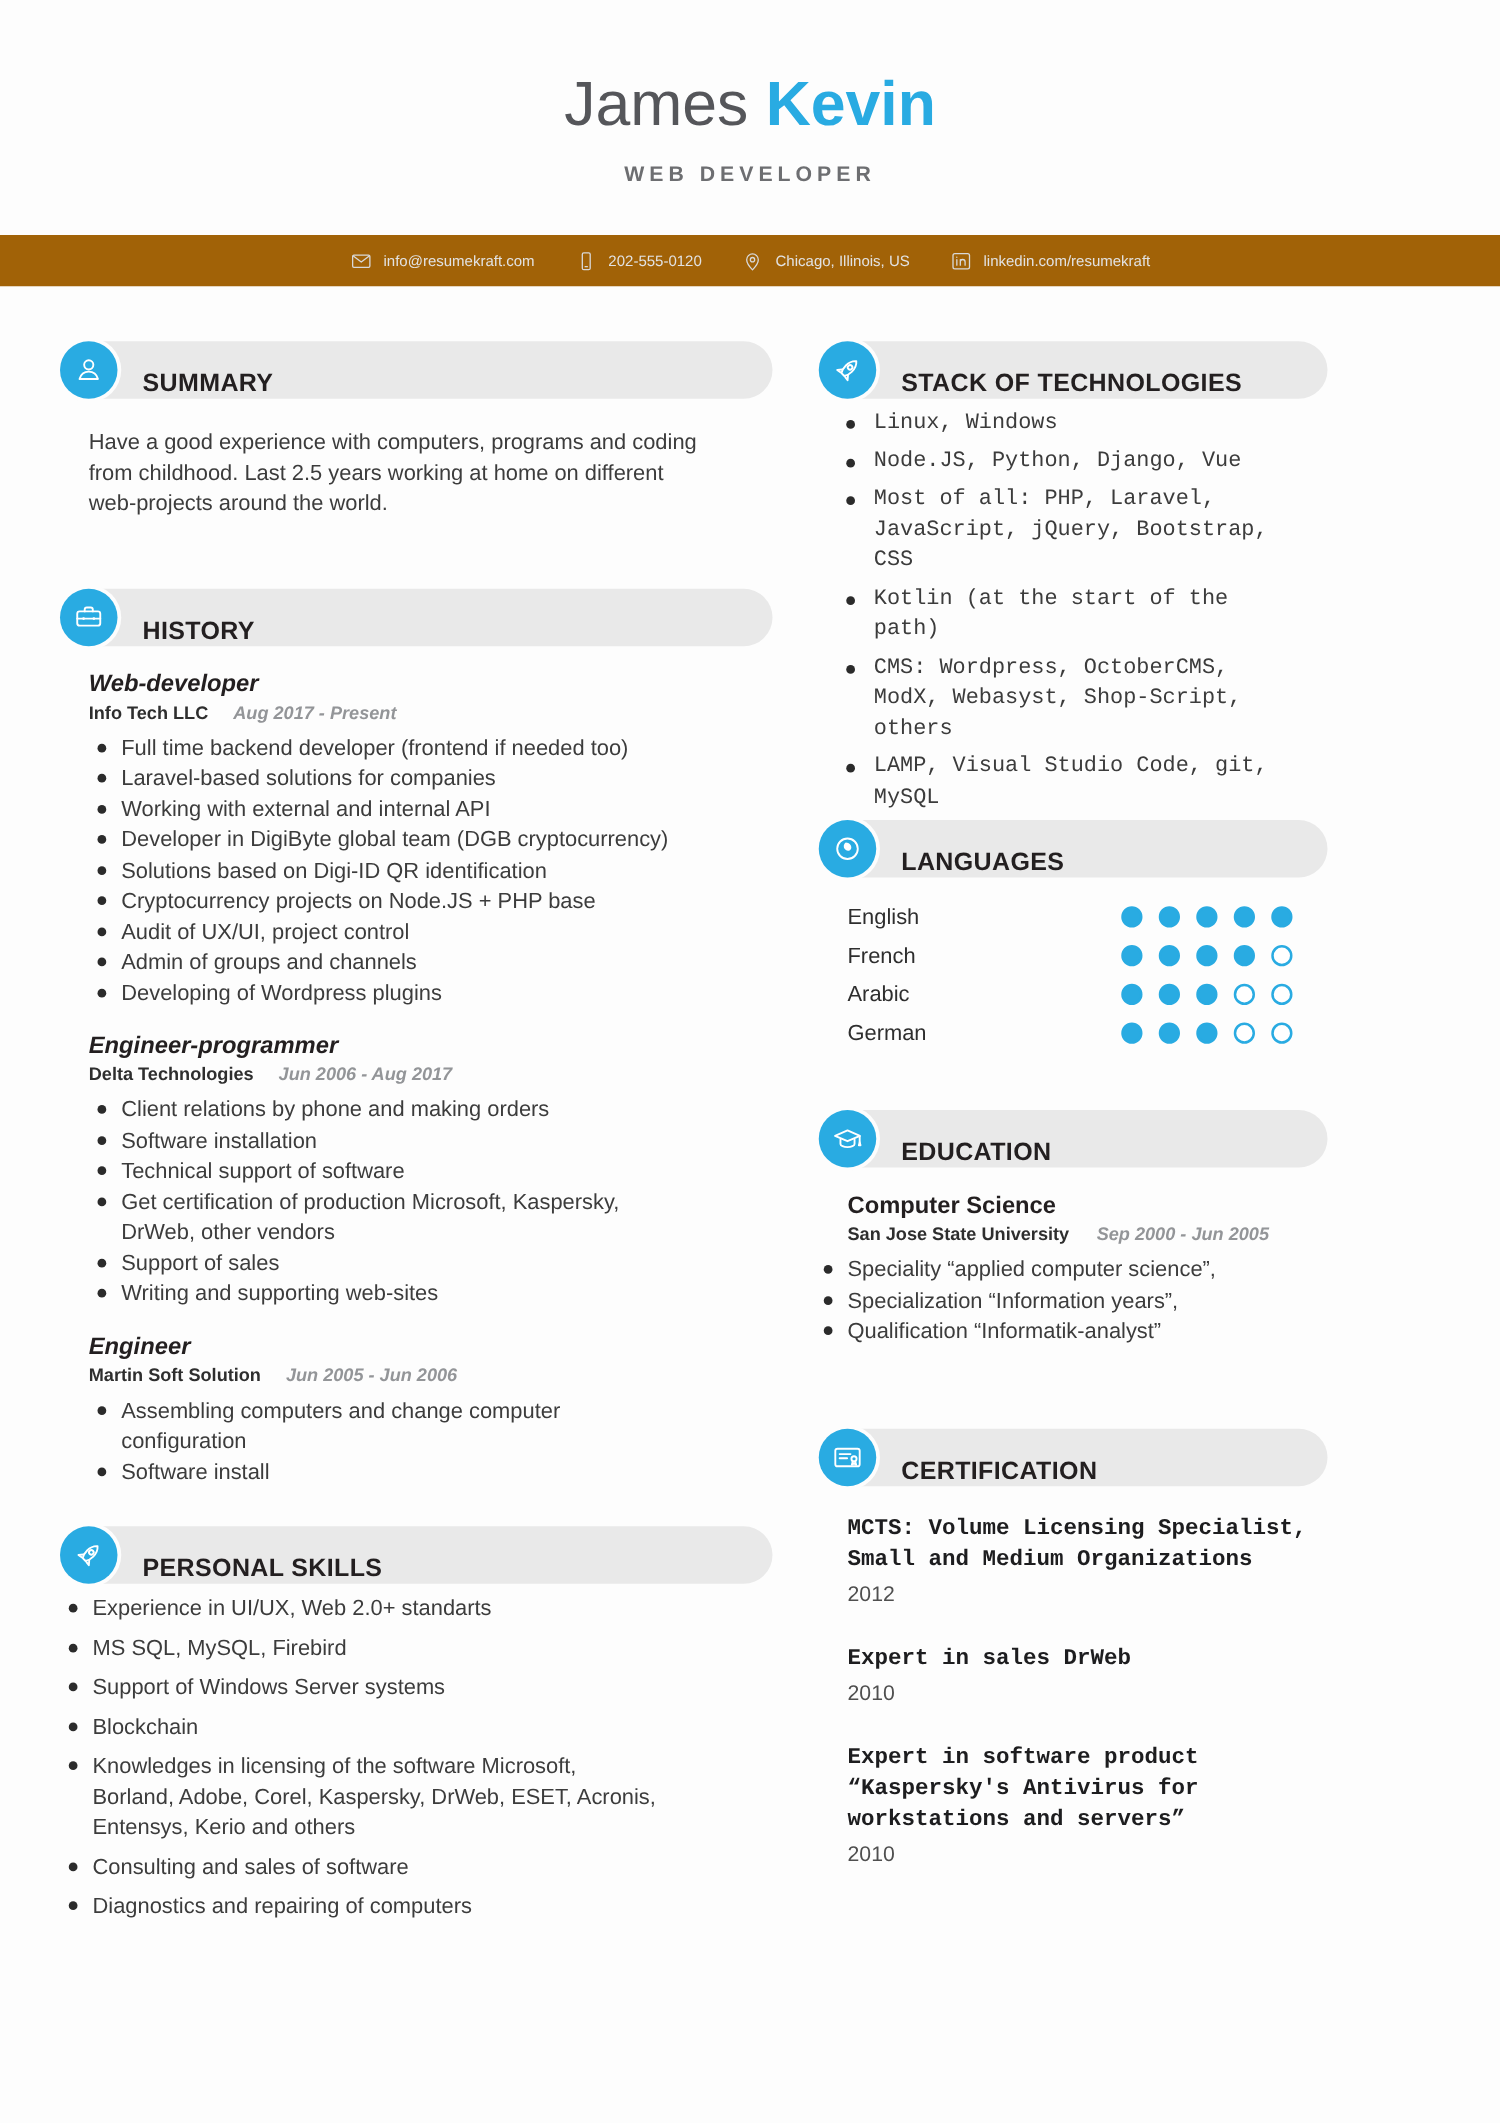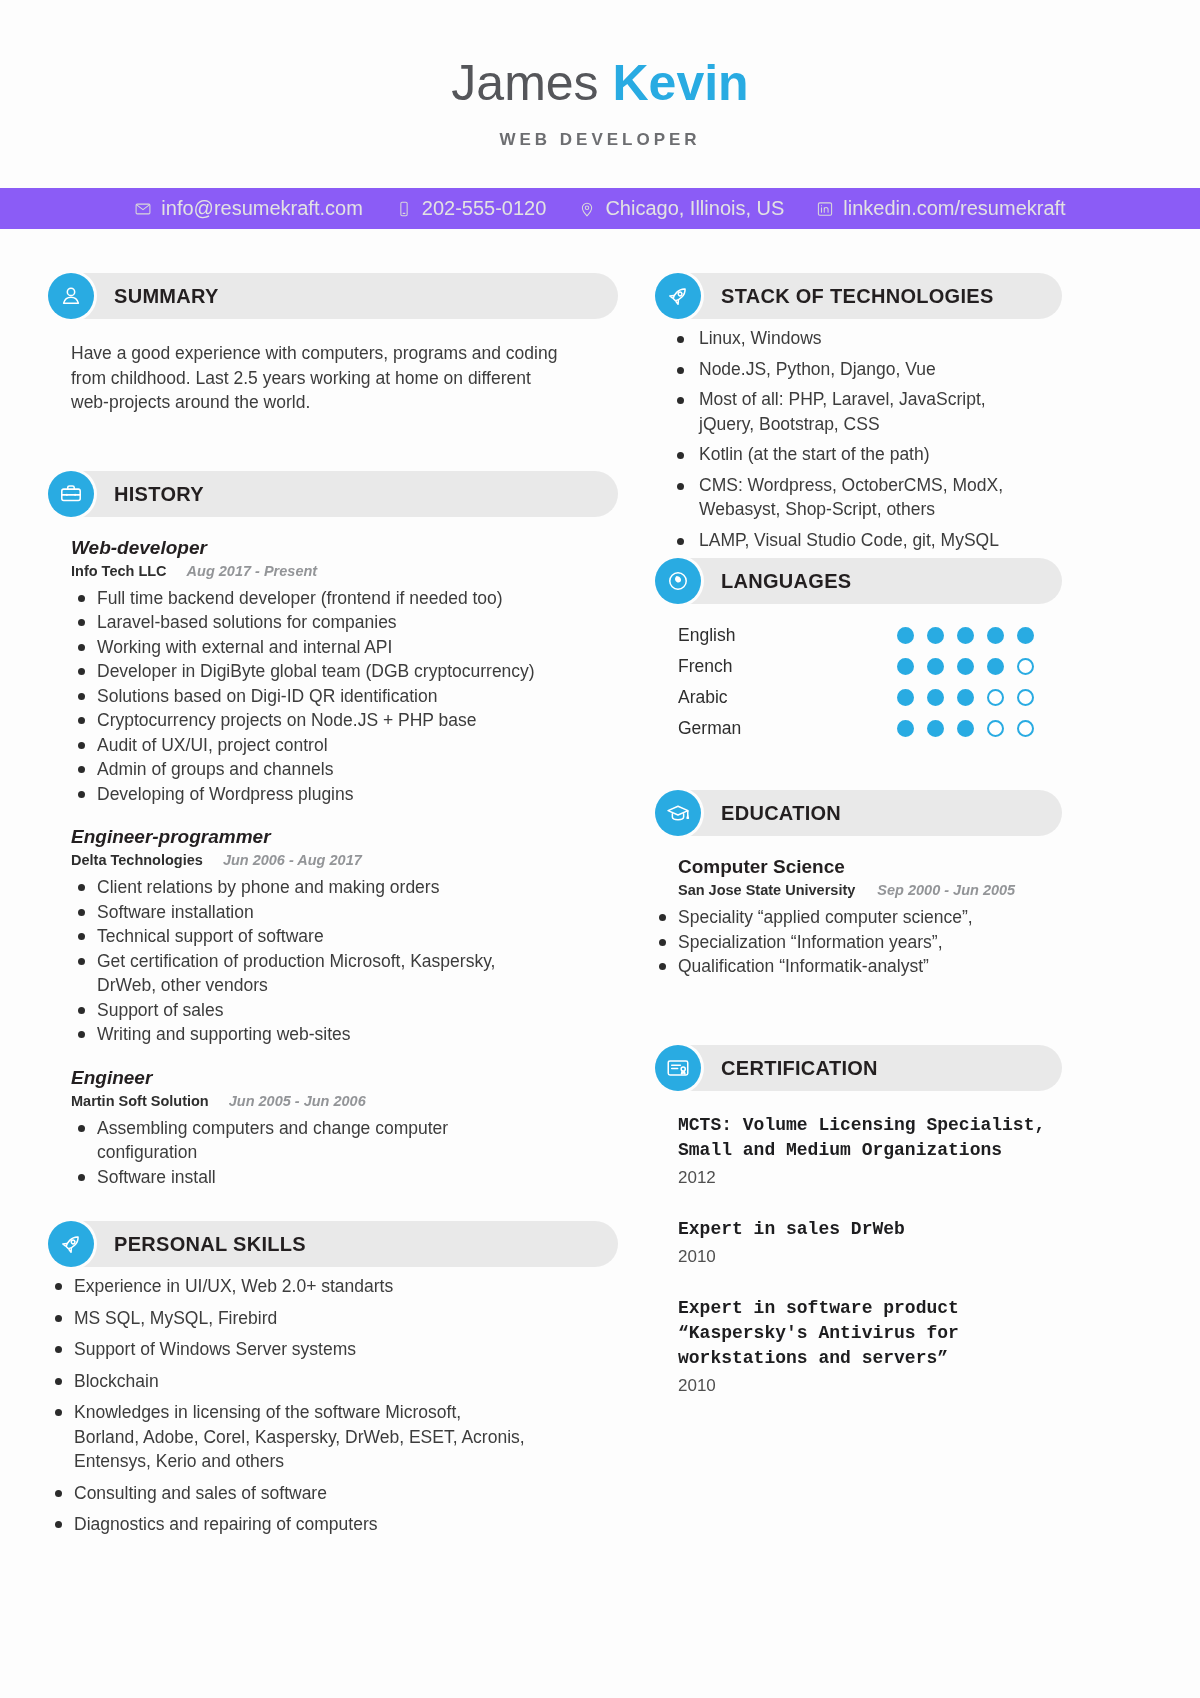--- a/index.html
+++ b/index.html
@@ -9,61 +9,61 @@
     background:#fdfdfd; color:#3c3c3c;
     font-family:"Liberation Sans", sans-serif;
   }
   
   .name { text-align:center; margin-top:54px; font-size:50px; color:#55565a; }
   .name .first { font-weight:400; }
   .name .last  { font-weight:700; color:#29abe2; }
   .role { text-align:center; margin-top:18px; font-size:17px; font-weight:700;
           letter-spacing:4px; color:#6d6e71; }
   
-  .contact-bar { margin-top:38px; height:41px; background:#8b5cf6;
+  .contact-bar { margin-top:38px; height:41px; background:#a16207;
      display:flex; align-items:center; justify-content:center; gap:32px;
-     color:#e2e2e2; font-size:20px; }
+     color:#e2e2e2; font-size:12px; }
   .contact-item { display:flex; align-items:center; gap:9px; }
   .contact-item svg { width:18px; height:18px; stroke:#d9d9d9; fill:none;
      stroke-width:1.4; stroke-linecap:round; stroke-linejoin:round; }
   
   .columns { display:flex; gap:37px; padding-left:48px; margin-top:44px; }
   .col-left  { width:570px; }
   .col-right { width:407px; }
   
   .sec-head { position:relative; height:46px; }
   .sec-bar  { position:absolute; left:23px; right:0; top:0; bottom:0;
       background:#e9e9e9; border-radius:0 23px 23px 0; }
   .sec-icon { position:absolute; left:0; top:0; width:46px; height:46px;
       border-radius:50%; background:#29abe2; box-shadow:0 0 0 3px #fdfdfd;
       display:flex; align-items:center; justify-content:center; z-index:1; }
   .sec-icon svg { width:26px; height:26px; stroke:#fff; fill:none;
       stroke-width:1.4; stroke-linecap:round; stroke-linejoin:round; }
-  .sec-title { position:absolute; left:66px; top:0; line-height:46px;
+  .sec-title { position:absolute; left:66px; top:11px; line-height:46px;
       font-size:20px; font-weight:700; color:#231f20; letter-spacing:.3px; }
   
   .summary-text { margin:22px 0 56px 23px; font-size:17.5px; line-height:24.5px;
       max-width:490px; }
   .job { margin:20px 0 0 23px; }
   .job-title { font-size:19px; font-weight:700; color:#231f20;font-style:italic; }
   .job-meta { margin-top:4px; font-size:14.5px; }
   .job-company { font-weight:700; color:#2e2e2e; }
   .job-dates { margin-left:20px; font-style:italic; font-weight:700; color:#939598; }
   ul.bullets { margin:7px 0 0 0; padding:0; list-style:none;
       font-size:17.5px; line-height:24.5px; }
   .bullets li { position:relative; padding-left:26px; max-width:470px; }
   .bullets li::before { content:""; position:absolute; left:7px; top:9px;
       width:7px; height:7px; border-radius:50%; background:#2b2b2b; }
   .history-jobs { margin-bottom:32px; }
   
   .skills-list { margin:20px 0 0 46px; }
   .skills-list li { margin-bottom:7px; max-width:480px; }
   
   .stack-list { margin:16px 0 44px 4px; line-height:25.5px; }
-  .stack-list li { margin-bottom:6px; padding-left:44px; max-width:365px; }
+  .stack-list li { margin-bottom:6px; padding-left:44px; max-width:365px;font-family:Liberation Mono, monospace; }
   .stack-list li::before { left:22px; top:10px; }
   
   .lang-rows { margin:16px 0 46px 23px; }
   .lang-row { display:flex; align-items:center; height:31px; font-size:17.5px; }
   .lang-name { flex:1; color:#2e2e2e; }
   .dots { display:flex; gap:13px; margin-right:28px; }
   .dot { width:17px; height:17px; border-radius:50%;
       border:2px solid #29abe2; background:#fff; }
   .dot.filled { background:#29abe2; }
   

